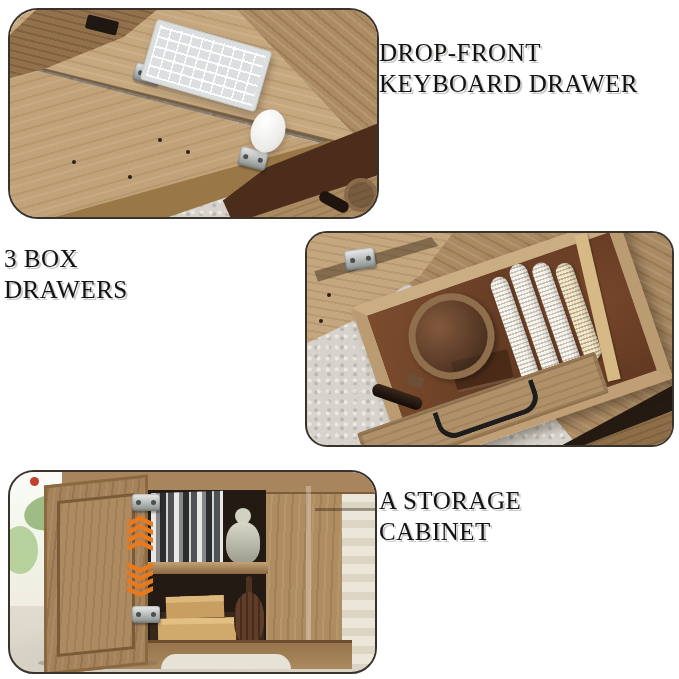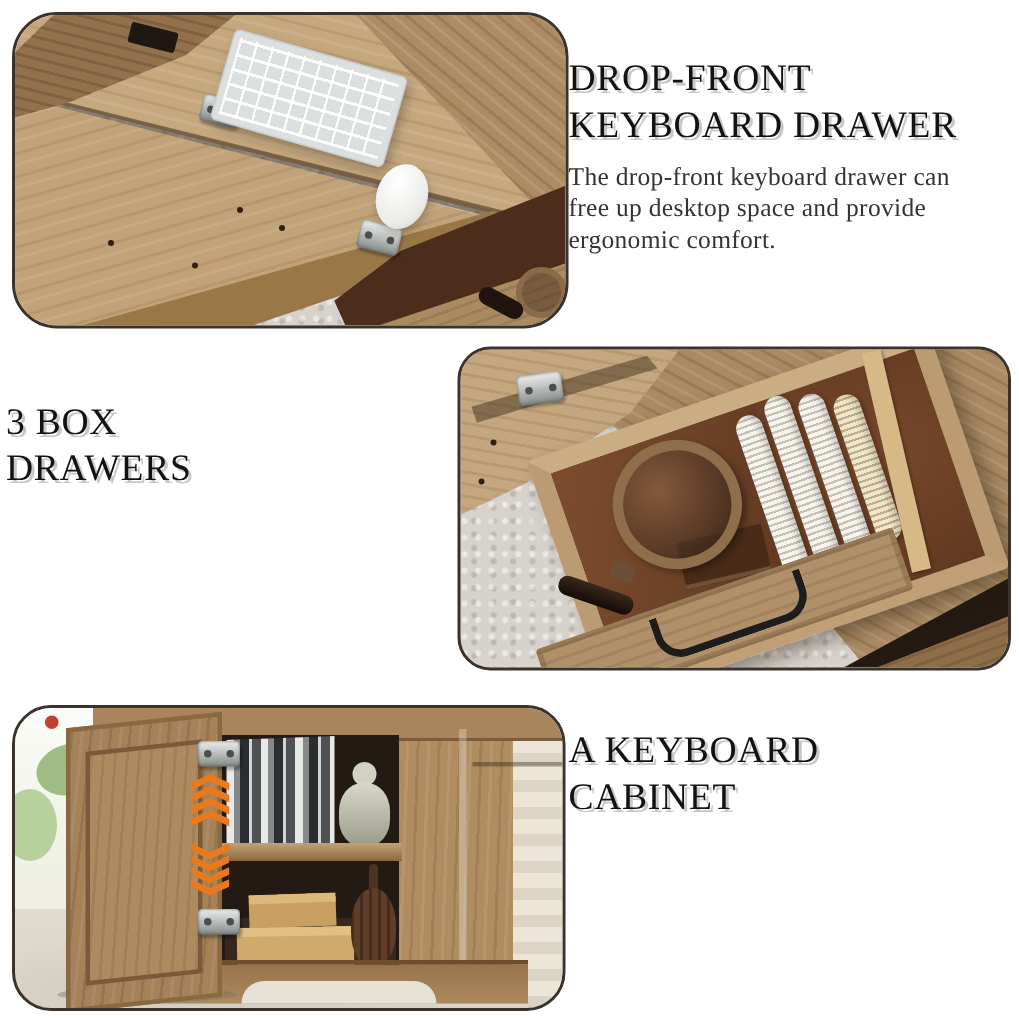--- a/index.html
+++ b/index.html
@@ -162,21 +162,21 @@
   .pc-hinge2{left:122px;top:134px;width:28px;height:17px;}
   .chev{width:26px;height:11px;background:#e8791d;filter:drop-shadow(1px 1px 1px rgba(80,40,0,.4));}
   .chev.up{clip-path:polygon(50% 0%,100% 55%,100% 100%,50% 45%,0% 100%,0% 55%);}
   .chev.down{clip-path:polygon(50% 100%,100% 45%,100% 0%,50% 55%,0% 0%,0% 45%);}
   .pc-arrows-up{left:117px;top:44px;width:26px;height:40px;}
   .pc-arrows-down{left:117px;top:90px;width:26px;height:40px;}
   .pc-arrows-up .c1{top:0;} .pc-arrows-up .c2{top:8px;} .pc-arrows-up .c3{top:16px;} .pc-arrows-up .c4{top:24px;}
   .pc-arrows-down .c1{top:0;} .pc-arrows-down .c2{top:8px;} .pc-arrows-down .c3{top:16px;} .pc-arrows-down .c4{top:24px;}
 
   #textA{left:379px;top:37px;width:294px;}
-  #textB{left:4px;top:266px;width:294px;}
+  #textB{left:4px;top:243px;width:294px;}
   #textC{left:379px;top:485px;width:294px;}
 </style>
 </head>
 <body>
 
 <div class="stage">
 
   <div class="photo" id="photoA">
     <div class="layer pa-room"></div>
     <div class="layer pa-upper"></div>
@@ -196,23 +196,20 @@
     <div class="mouse"></div>
     <div class="dot pa-d1"></div>
     <div class="dot pa-d2"></div>
     <div class="dot pa-d3"></div>
     <div class="dot pa-d4"></div>
   </div>
 
   <div class="text-block" id="textA">
     <div class="heading">DROP-FRONT
 KEYBOARD DRAWER</div>
-    <div class="body-text">The drop-front keyboard drawer can
-free up desktop space and provide
-ergonomic comfort.</div>
   </div>
 
   <div class="text-block" id="textB">
     <div class="heading">3 BOX
 DRAWERS</div>
   </div>
 
   <div class="photo" id="photoB">
     <div class="layer pb-desk"></div>
     <div class="layer pb-gap"></div>
@@ -282,17 +279,17 @@
     </div>
     <div class="pc-arrows-down">
       <div class="chev down c1"></div>
         <div class="chev down c2"></div>
         <div class="chev down c3"></div>
         <div class="chev down c4"></div>
     </div>
   </div>
 
   <div class="text-block" id="textC">
-    <div class="heading">A KEYBOARD
+    <div class="heading">A STORAGE
 CABINET</div>
   </div>
 
 </div>
 
 </body></html>

